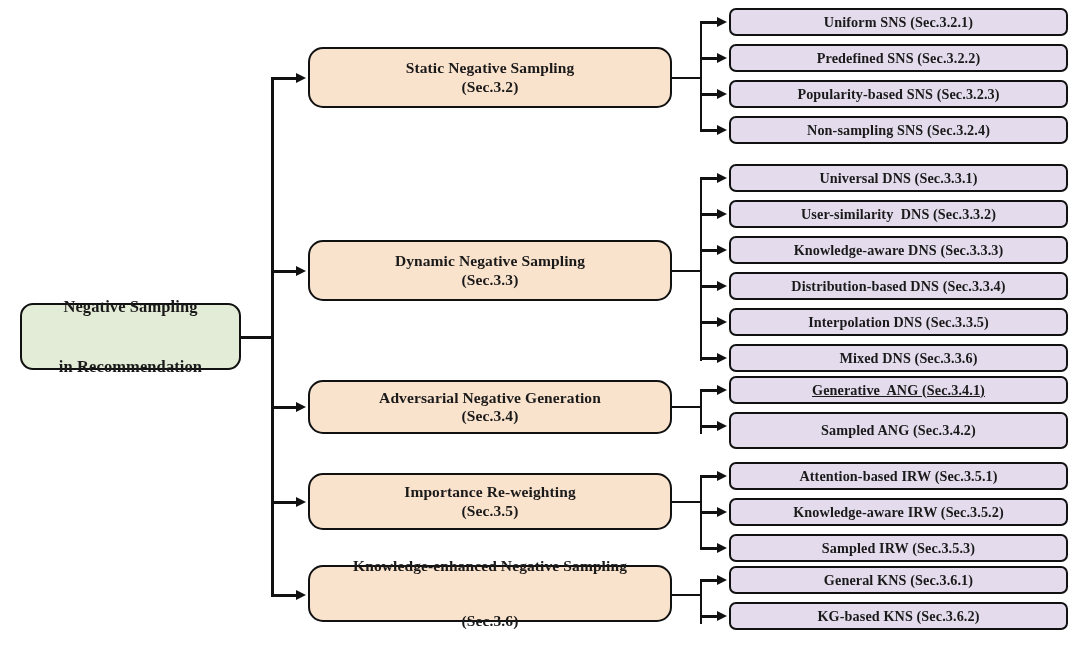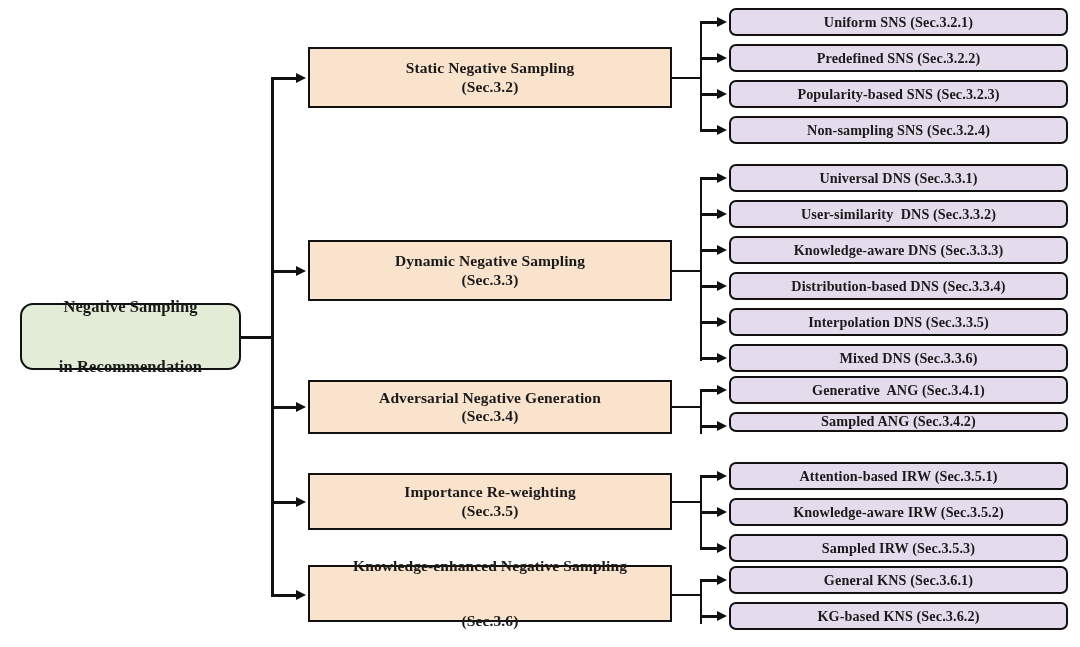--- a/index.html
+++ b/index.html
@@ -31,21 +31,21 @@
     letter-spacing: 0.1px;
   }
   .node.root {
     background: #e2ecd6;
     border-radius: 13px;
     font-size: 16.5px;
     gap: 40px;
   }
   .node.cat {
     background: #fae3cd;
-    border-radius: 0;
+    border-radius: 15px;
     font-size: 15.5px;
   }
   .node.leaf {
     background: #e4dced;
     border-radius: 7px;
     font-size: 14.2px;
     white-space: pre;
   }
   .node .line2 { display: block; }
 
@@ -162,27 +162,27 @@
   <div class="arrow" style="left:296px; top:401.7px;"></div>
   <div class="node cat" style="left:308px; top:380px; width:364px; height:54px;">
     <span class="line1">Adversarial Negative Generation</span>
     <span class="line2">(Sec.3.4)</span>
   </div>
   <div class="edge h" style="left:671px; top:405.5px; width:31px;"></div>
   <div class="edge v" style="left:699.5px; top:390px; height:44px;"></div>
 
   <div class="edge h" style="left:699.5px; top:389px; width:20px;"></div>
   <div class="arrow" style="left:717px; top:384.8px;"></div>
-  <div class="node leaf" style="left:729px; top:376px; width:339px; height:28px;">
+  <div class="node leaf" style="left:729px; top:376px; width:339px; height:28px;text-decoration:underline;">
     <span>Generative  ANG (Sec.3.4.1)</span>
   </div>
 
   <div class="edge h" style="left:699.5px; top:425px; width:20px;"></div>
   <div class="arrow" style="left:717px; top:420.8px;"></div>
-  <div class="node leaf" style="left:729px; top:412px; width:339px; height:20px;justify-content:flex-end;">
+  <div class="node leaf" style="left:729px; top:412px; width:339px; height:37px;">
     <span>Sampled ANG (Sec.3.4.2)</span>
   </div>
 
   <div class="edge h" style="left:271px; top:501px; width:27px;"></div>
   <div class="arrow" style="left:296px; top:496.7px;"></div>
   <div class="node cat" style="left:308px; top:473px; width:364px; height:57px;">
     <span class="line1">Importance Re-weighting</span>
     <span class="line2">(Sec.3.5)</span>
   </div>
   <div class="edge h" style="left:671px; top:500.5px; width:31px;"></div>

